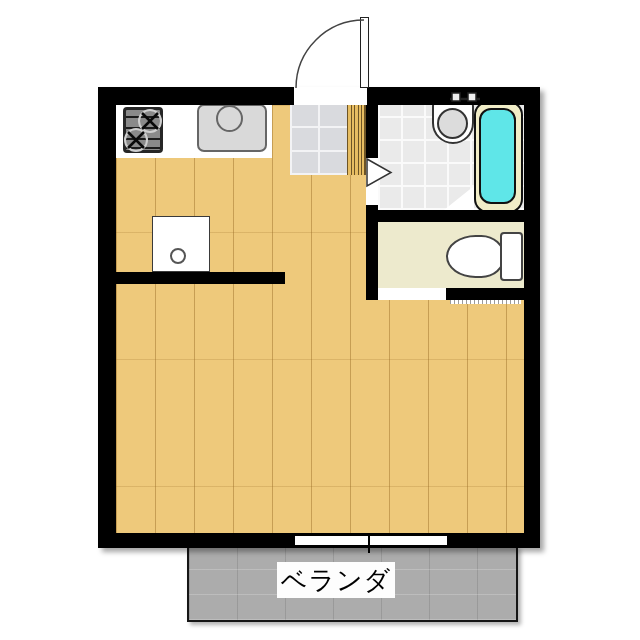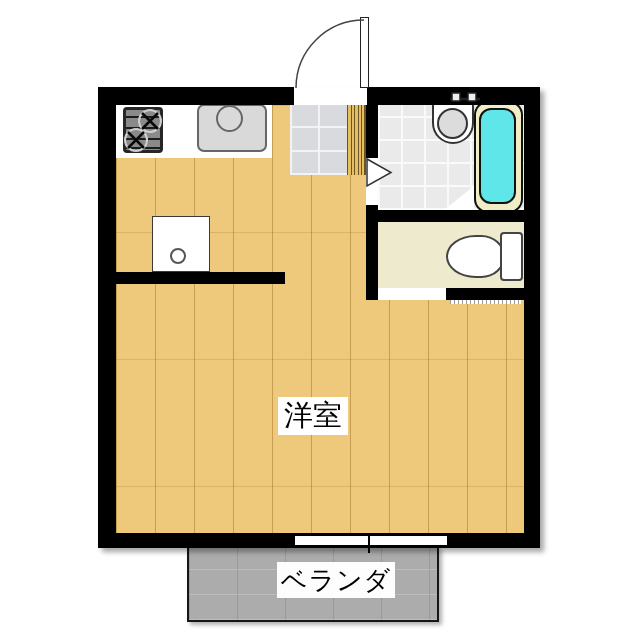--- a/index.html
+++ b/index.html
@@ -5,21 +5,21 @@
   html,body{margin:0;padding:0;}
   body{
     width:640px;height:640px;background:#ffffff;position:relative;overflow:hidden;
     font-family:"DejaVu Sans","Liberation Sans",sans-serif;
   }
   #plan{position:absolute;inset:0;width:640px;height:640px;}
   .abs{position:absolute;box-sizing:border-box;}
 
   
   .veranda{
-    left:187px;top:546px;width:252px;height:76px;
+    left:187px;top:546px;width:331px;height:76px;
     background-color:#acacac;
     background-image:
       repeating-linear-gradient(0deg, rgba(255,255,255,.20) 0 1px, transparent 1px 25px),
       repeating-linear-gradient(90deg, rgba(110,110,110,.30) 0 1px, transparent 1px 48px);
     border:2px solid #161616;
     box-shadow:3px 3px 4px rgba(0,0,0,.30);
   }
   .veranda-label{
     left:88px;top:14px;width:118px;height:36px;background:#fdfdfd;
     display:flex;align-items:center;justify-content:center;
@@ -212,17 +212,14 @@
       <line x1="144" y1="132" x2="128" y2="148" stroke="#0a0a0a" stroke-width="2.5"></line>
     </g>
 
     <g>
       <line x1="450" y1="99" x2="480" y2="99" stroke="#222" stroke-width="2.5"></line>
       <rect x="452" y="93" width="8" height="8" fill="#eee" stroke="#222" stroke-width="1.5"></rect>
       <rect x="468" y="93" width="8" height="8" fill="#eee" stroke="#222" stroke-width="1.5"></rect>
     </g>
   </svg>
 
-  <div class="abs room-label">
-    <span>洋室</span>
-  </div>
 
 </div>
 
 </body></html>

